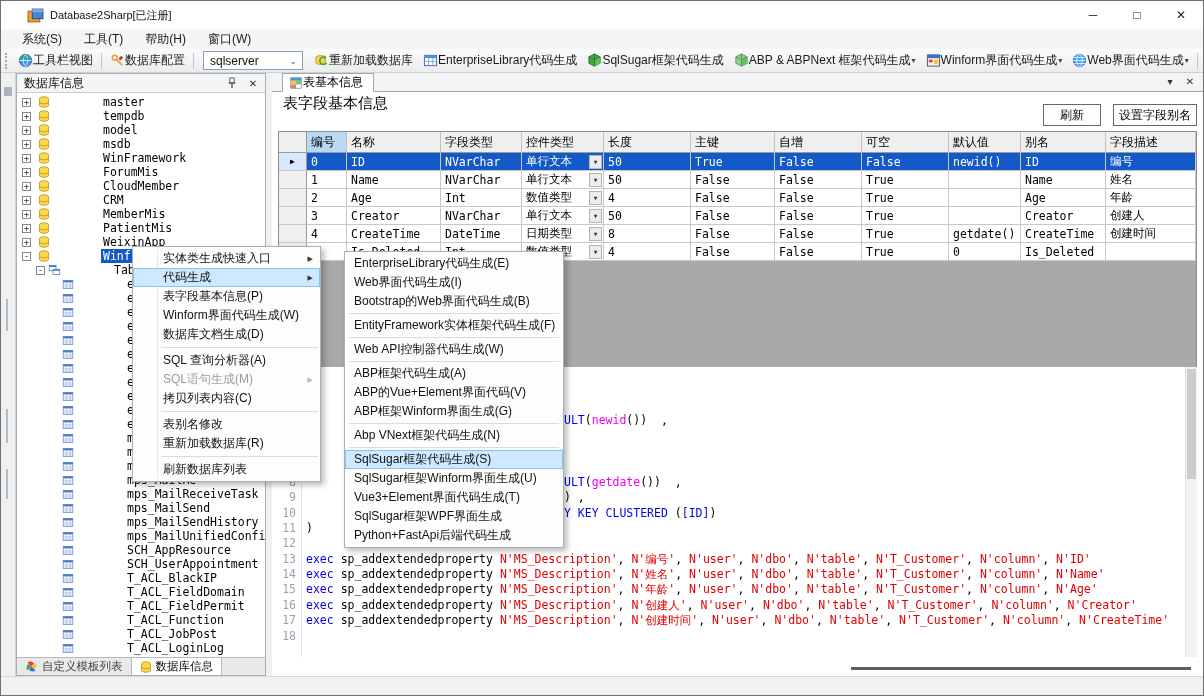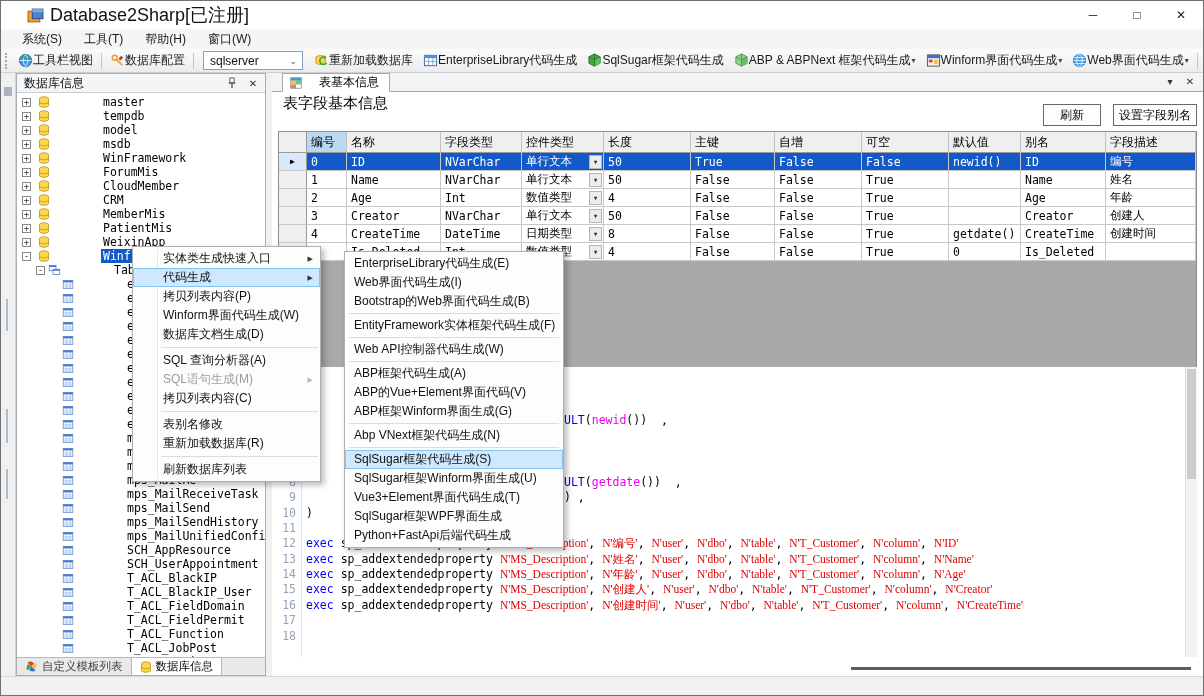--- a/index.html
+++ b/index.html
@@ -5,21 +5,21 @@
   * { margin:0; padding:0; box-sizing:border-box; }
   html,body { background:#d8d8d8; }
   body { font-family:"Liberation Sans", sans-serif; }
   #app { position:relative; width:1204px; height:696px; background:#f0f0f0;
          border:1px solid #707070; overflow:hidden; }
 
   
   #titlebar { position:absolute; left:0; top:0; width:100%; height:28px; background:#ffffff;
               display:flex; align-items:center; }
   .appicon { margin-left:26px; width:17px; height:17px; display:inline-flex; }
-  .title { margin-left:6px; font-size:18px; color:#111; }
+  .title { margin-left:6px; font-size:11px; color:#111; }
   .wctrls { margin-left:auto; display:flex; height:100%; }
   .wbtn { width:44px; height:100%; display:flex; align-items:center; justify-content:center;
           font-size:12px; color:#222; }
 
   
   #menubar { position:absolute; left:0; top:28px; width:100%; height:20px; background:#f5f5f5;
              display:flex; align-items:center; padding-left:10px; font-size:12px; }
   .mitem { padding:0 11px; height:100%; display:flex; align-items:center; color:#1a1a1a; }
 
   
@@ -70,21 +70,21 @@
   .btab.active { background:#fff; color:#000; }
 
   
   #splitter { position:absolute; left:265px; top:72px; width:6px; height:603px; background:#f0f0f0; }
 
   
   #docpanel { position:absolute; left:271px; top:72px; width:933px; height:603px; }
   #tabstrip { position:relative; height:19px; background:#f2f3f5; border-bottom:1px solid #a0a6ad;
               display:flex; align-items:flex-end; padding-left:10px; }
   .dtab { position:relative; top:1px; height:19px; background:#fff; border:1px solid #a0a6ad;
-          border-bottom:1px solid #fff; display:flex; align-items:center; gap:17px; padding:0 10px 0 7px;
+          border-bottom:1px solid #fff; display:flex; align-items:center; gap:1px; padding:0 10px 0 7px;
           font-size:12px; color:#000; }
   .tsbtn { position:absolute; top:3px; font-size:10px; color:#333; width:14px; text-align:center; }
   .tsbtn.b1 { right:28px; } .tsbtn.b2 { right:8px; }
   #doccontent { position:absolute; left:0; top:19px; width:933px; height:584px; background:#fff; }
   #sectionlabel { position:absolute; left:11px; top:2px; font-size:15px; color:#000; }
   #refreshbtn, #aliasbtn { position:absolute; top:12px; height:22px; background:#fdfdfd;
       border:1px solid #5f6a73; font:12px "Liberation Sans",sans-serif; color:#000; }
   #refreshbtn { left:771px; width:58px; }
   #aliasbtn   { left:841px; width:84px; }
 
@@ -107,21 +107,21 @@
   .gfill { height:100px; background:#a9a9a9; }
 
   
   #code { position:absolute; left:4px; top:275px; width:921px; height:290px; background:#fff;
           font:11.5px "DejaVu Sans Mono", monospace; }
   #gutter { position:absolute; left:0; top:0; width:26px; height:100%; border-right:1px solid #e2e2e2;
             color:#92a5b8; text-align:right; }
   .gl { height:15.4px; line-height:15.4px; padding-right:5px; }
   #codebody { position:absolute; left:30px; top:0; right:14px; height:100%; overflow:hidden; }
   .cl { height:15.4px; line-height:15.4px; white-space:pre; color:#000; }
-  .kw { color:#0000f0;margin-top:32px; } .st { color:#e00000;font-family:Liberation Serif, serif; } .fn { color:#f000f0; } .pl { color:#000; }
+  .kw { color:#0000f0;margin-top:32px; } .st { color:#e00000; } .fn { color:#f000f0; } .pl { color:#000; }
   #vscroll { position:absolute; right:0; top:0; width:12px; height:100%; background:#f2f2f2;
              border-left:1px solid #e0e0e0; }
   .vthumb { position:absolute; left:1px; top:2px; width:9px; height:110px; background:#cdcdcd; }
   #hthumb { position:absolute; left:579px; top:575px; width:340px; height:3px; background:#5f5f5f; }
 
   
   #statusbar { position:absolute; left:0; top:675px; width:100%; height:21px; background:#f1f1f1;
                border-top:1px solid #d9d9d9; }
 
   
@@ -639,30 +639,20 @@
         </div>
         <div class="trow lv2">
           <span class="icn">
             <svg width="12" height="11" viewBox="0 0 16 16">
               <rect x="1" y="2" width="14" height="12" fill="#fff" stroke="#4a78c8"></rect>
               <rect x="1" y="2" width="14" height="3" fill="#4a78c8"></rect>
               <path d="M1 8.5h14M1 11.5h14M6 5v9M11 5v9" stroke="#9ab4de"></path>
             </svg>
           </span>
           <span class="tlabel">T_ACL_BlackIP</span>
-        </div>
-        <div class="trow lv2">
-          <span class="icn">
-            <svg width="12" height="11" viewBox="0 0 16 16">
-              <rect x="1" y="2" width="14" height="12" fill="#fff" stroke="#4a78c8"></rect>
-              <rect x="1" y="2" width="14" height="3" fill="#4a78c8"></rect>
-              <path d="M1 8.5h14M1 11.5h14M6 5v9M11 5v9" stroke="#9ab4de"></path>
-            </svg>
-          </span>
-          <span class="tlabel">T_ACL_BlackIP_User</span>
         </div>
         <div class="trow lv2">
           <span class="icn">
             <svg width="12" height="11" viewBox="0 0 16 16">
               <rect x="1" y="2" width="14" height="12" fill="#fff" stroke="#4a78c8"></rect>
               <rect x="1" y="2" width="14" height="3" fill="#4a78c8"></rect>
               <path d="M1 8.5h14M1 11.5h14M6 5v9M11 5v9" stroke="#9ab4de"></path>
             </svg>
           </span>
           <span class="tlabel">T_ACL_FieldDomain</span>
@@ -899,20 +889,21 @@
         <div id="codebody">
             <div class="cl"></div>
             <div class="cl"></div>
             <div class="cl"></div>
             <div class="cl" style="padding-left: 258px;"><span class="kw">ULT</span><span class="pl">(</span><span class="fn">newid</span><span class="pl">())  ,</span></div>
             <div class="cl"></div>
             <div class="cl"></div>
             <div class="cl"></div>
             <div class="cl" style="padding-left: 258px;"><span class="kw">ULT</span><span class="pl">(</span><span class="fn">getdate</span><span class="pl">())  ,</span></div>
             <div class="cl" style="padding-left: 258px;"><span class="pl">) ,</span></div>
+            <div class="cl" style="padding-left: 258px;"><span class="kw">Y KEY CLUSTERED</span><span class="pl"> (</span><span class="kw">[ID]</span><span class="pl">)</span></div>
             <div class="cl" style="padding-left: 0px;"><span class="pl">)</span></div>
             <div class="cl"></div>
             <div class="cl"><span class="kw">exec</span><span class="pl"> sp_addextendedproperty </span><span class="st">N'MS_Description'</span><span class="pl">, </span><span class="st">N'编号'</span><span class="pl">, </span><span class="st">N'user'</span><span class="pl">, </span><span class="st">N'dbo'</span><span class="pl">, </span><span class="st">N'table'</span><span class="pl">, </span><span class="st">N'T_Customer'</span><span class="pl">, </span><span class="st">N'column'</span><span class="pl">, </span><span class="st">N'ID'</span></div>
             <div class="cl"><span class="kw">exec</span><span class="pl"> sp_addextendedproperty </span><span class="st">N'MS_Description'</span><span class="pl">, </span><span class="st">N'姓名'</span><span class="pl">, </span><span class="st">N'user'</span><span class="pl">, </span><span class="st">N'dbo'</span><span class="pl">, </span><span class="st">N'table'</span><span class="pl">, </span><span class="st">N'T_Customer'</span><span class="pl">, </span><span class="st">N'column'</span><span class="pl">, </span><span class="st">N'Name'</span></div>
             <div class="cl"><span class="kw">exec</span><span class="pl"> sp_addextendedproperty </span><span class="st">N'MS_Description'</span><span class="pl">, </span><span class="st">N'年龄'</span><span class="pl">, </span><span class="st">N'user'</span><span class="pl">, </span><span class="st">N'dbo'</span><span class="pl">, </span><span class="st">N'table'</span><span class="pl">, </span><span class="st">N'T_Customer'</span><span class="pl">, </span><span class="st">N'column'</span><span class="pl">, </span><span class="st">N'Age'</span></div>
             <div class="cl"><span class="kw">exec</span><span class="pl"> sp_addextendedproperty </span><span class="st">N'MS_Description'</span><span class="pl">, </span><span class="st">N'创建人'</span><span class="pl">, </span><span class="st">N'user'</span><span class="pl">, </span><span class="st">N'dbo'</span><span class="pl">, </span><span class="st">N'table'</span><span class="pl">, </span><span class="st">N'T_Customer'</span><span class="pl">, </span><span class="st">N'column'</span><span class="pl">, </span><span class="st">N'Creator'</span></div>
             <div class="cl"><span class="kw">exec</span><span class="pl"> sp_addextendedproperty </span><span class="st">N'MS_Description'</span><span class="pl">, </span><span class="st">N'创建时间'</span><span class="pl">, </span><span class="st">N'user'</span><span class="pl">, </span><span class="st">N'dbo'</span><span class="pl">, </span><span class="st">N'table'</span><span class="pl">, </span><span class="st">N'T_Customer'</span><span class="pl">, </span><span class="st">N'column'</span><span class="pl">, </span><span class="st">N'CreateTime'</span></div>
             <div class="cl"></div>
           </div>
         <div id="vscroll">
@@ -928,21 +919,21 @@
   <div id="ctxmenu" class="menu">
       <div class="mi">
         <span class="mlbl">实体类生成快速入口</span>
         <span class="marr">▶</span>
       </div>
       <div class="mi hl">
         <span class="mlbl">代码生成</span>
         <span class="marr">▶</span>
       </div>
       <div class="mi">
-        <span class="mlbl">拷贝列表内容(P)</span>
+        <span class="mlbl">表字段基本信息(P)</span>
       </div>
       <div class="mi">
         <span class="mlbl">Winform界面代码生成(W)</span>
       </div>
       <div class="mi">
         <span class="mlbl">数据库文档生成(D)</span>
       </div>
       <div class="msep"></div>
       <div class="mi">
         <span class="mlbl">SQL 查询分析器(A)</span>

